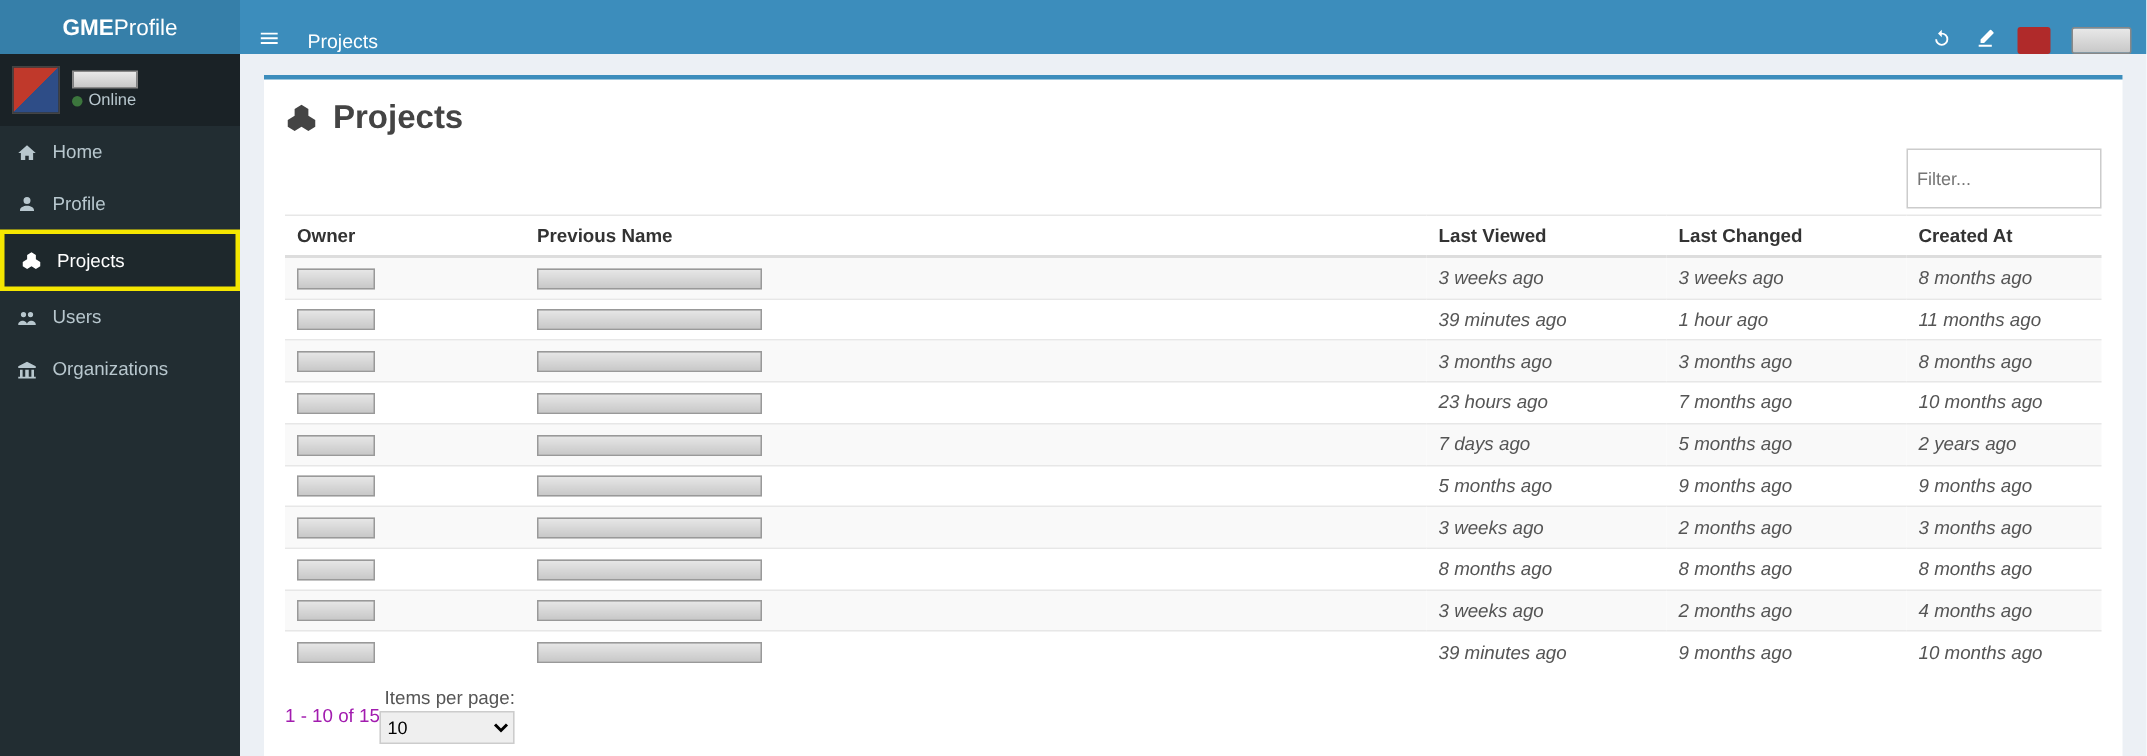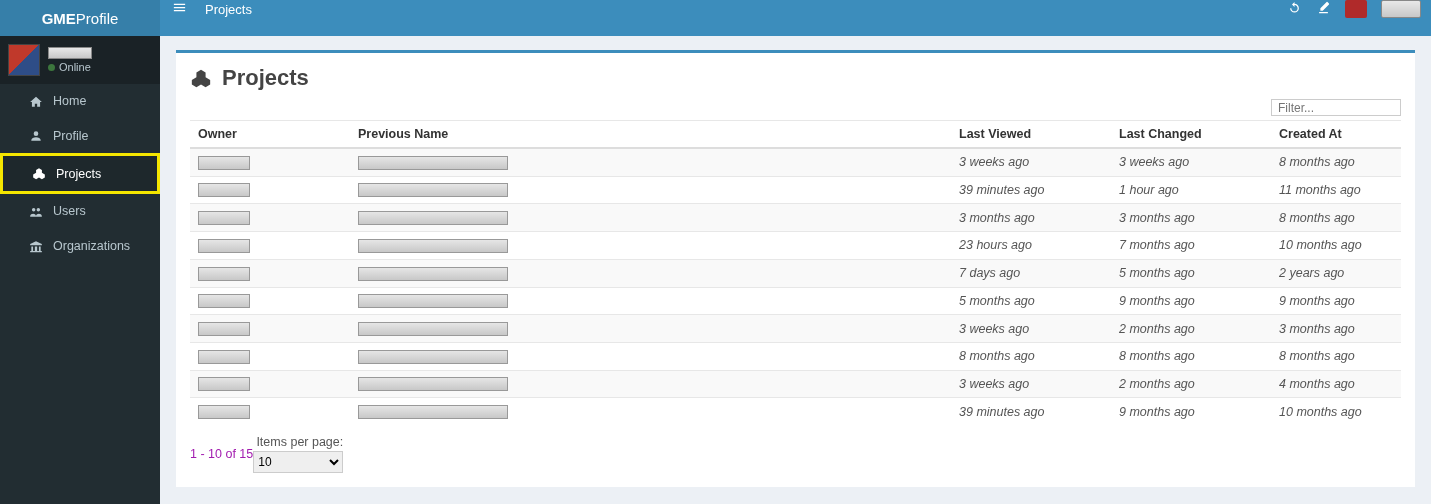--- a/index.html
+++ b/index.html
@@ -5,21 +5,21 @@
   * { box-sizing: border-box; margin: 0; padding: 0; }
   html, body { height: 100%; font-family: "Helvetica Neue", Helvetica, Arial, sans-serif; font-size: 13px; color: #333; }
   body { display: flex; flex-direction: column; }
 
   
   .topbar {
     background: #3c8dbc;
     color: #fff;
     height: 36px;
     display: flex;
-    align-items: flex-start;
+    align-items: flex-end;
     padding: 0 10px 0 0;
     flex-shrink: 0;
   }
   .logo {
     width: 160px;
     height: 36px;
     display: flex;
     align-items: center;
     justify-content: center;
     background: #367fa9;
@@ -72,21 +72,21 @@
   }
   .user-status { font-size: 11px; color: #b8c7ce; display: flex; align-items: center; gap: 4px;}
   .status-dot { width: 7px; height: 7px; border-radius: 50%; background: #3c763d; display: inline-block;}
   .nav-header {
     color: #4b646f;
     background: #1a2226;
     padding: 8px 12px;
     font-size: 11px;
   }
   .nav-item {
-    padding: 10px 29px;
+    padding: 10px 11px;
     display: flex;
     align-items: center;
     gap: 10px;
     cursor: pointer;
     color: #b8c7ce;
   }
   .nav-item.active {
     border: 3px solid #f5e600;
     background: #1e282c;
     color: #fff;
@@ -107,21 +107,21 @@
   .page-title {
     font-size: 22px;
     display: flex;
     align-items: center;
     gap: 10px;
     color: #444;
     margin-bottom: 8px;
   }
   .filter-row { display: flex; justify-content: flex-end; margin-bottom: 4px;}
   .filter-input {
-    height: 17px;
+    height: 40px;
     width: 130px;
     border: 1px solid #ccc;
     padding: 2px 6px;
     font-size: 12px;
     color: #555;
   }
 
   table.data {
     width: 100%;
     border-collapse: collapse;

